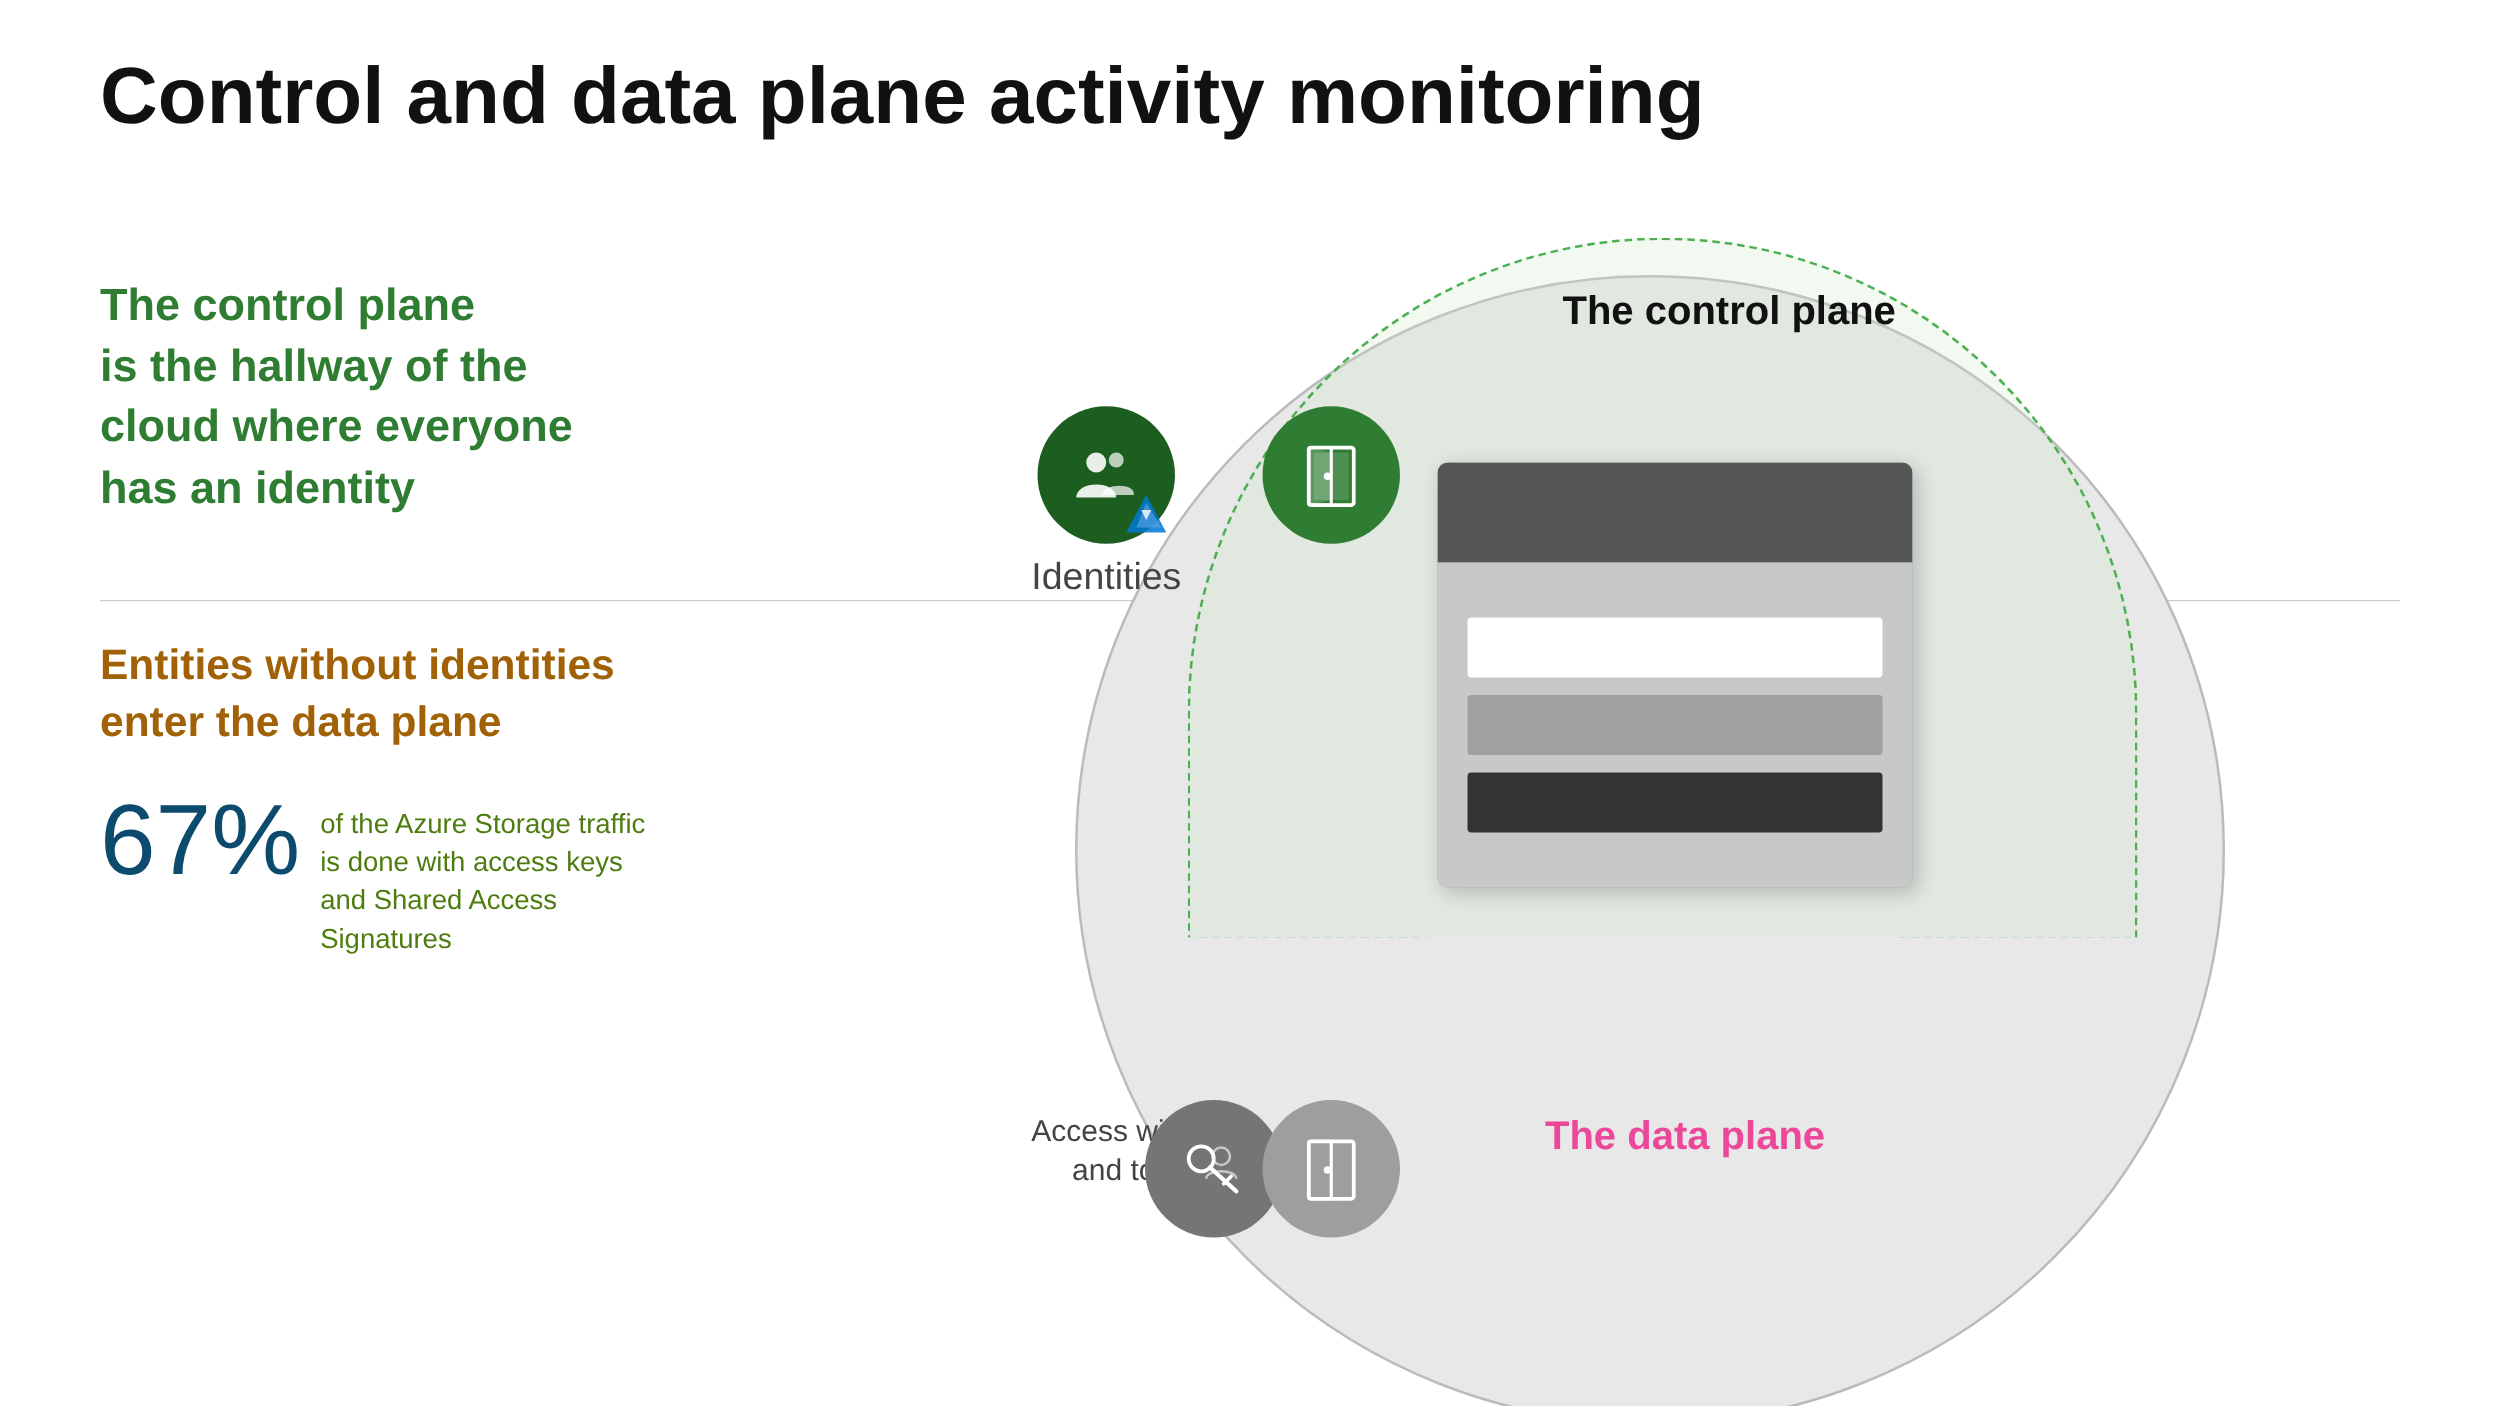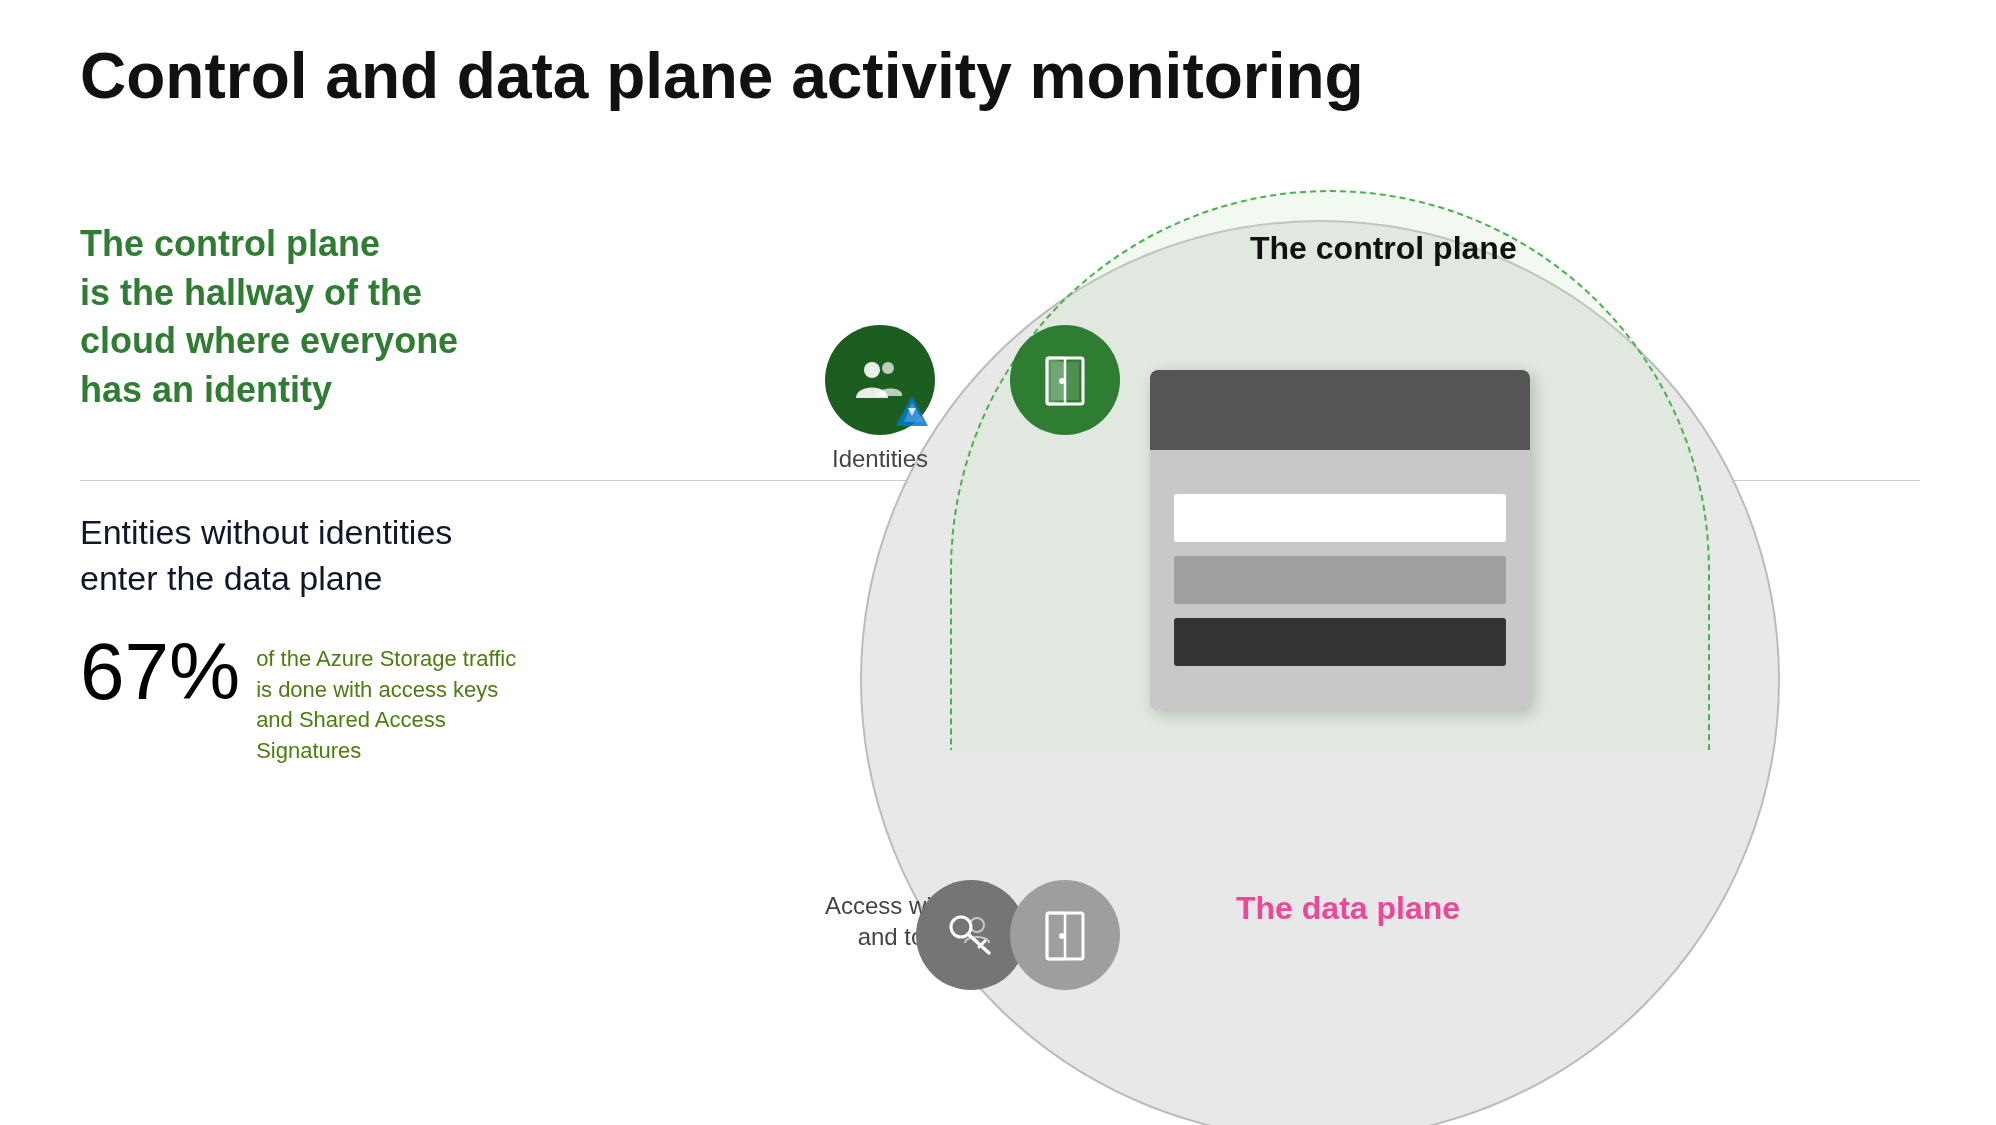--- a/index.html
+++ b/index.html
@@ -49,36 +49,36 @@
 
     .data-plane-section {
       position: absolute;
       top: 510px;
       left: 80px;
       width: 540px;
     }
 
     .entities-text {
       font-size: 34px;
-      color: #0f172a;
-      font-weight: 400;
+      color: #a16207;
+      font-weight: 700;
       line-height: 1.35;
       margin-bottom: 30px;
     }
 
     .percentage-row {
       display: flex;
       align-items: flex-start;
       gap: 16px;
     }
 
     .percentage-number {
       font-size: 80px;
       font-weight: 300;
-      color: #000000;
+      color: #0c4a6e;
       line-height: 1;
     }
 
     .percentage-desc {
       font-size: 22px;
       color: #4d7c0f;
       line-height: 1.4;
       padding-top: 12px;
       max-width: 280px;
     }
@@ -217,21 +217,21 @@
     
     .identities-icon-container {
       position: absolute;
       top: 155px;
       left: 165px;
       text-align: center;
     }
 
     .identities-label {
       margin-top: 10px;
-      font-size: 24px;
+      font-size: 30px;
       color: #444444;
       text-align: center;
     }
 
     
     .door-icon-top {
       position: absolute;
       top: 155px;
       left: 350px;
     }

